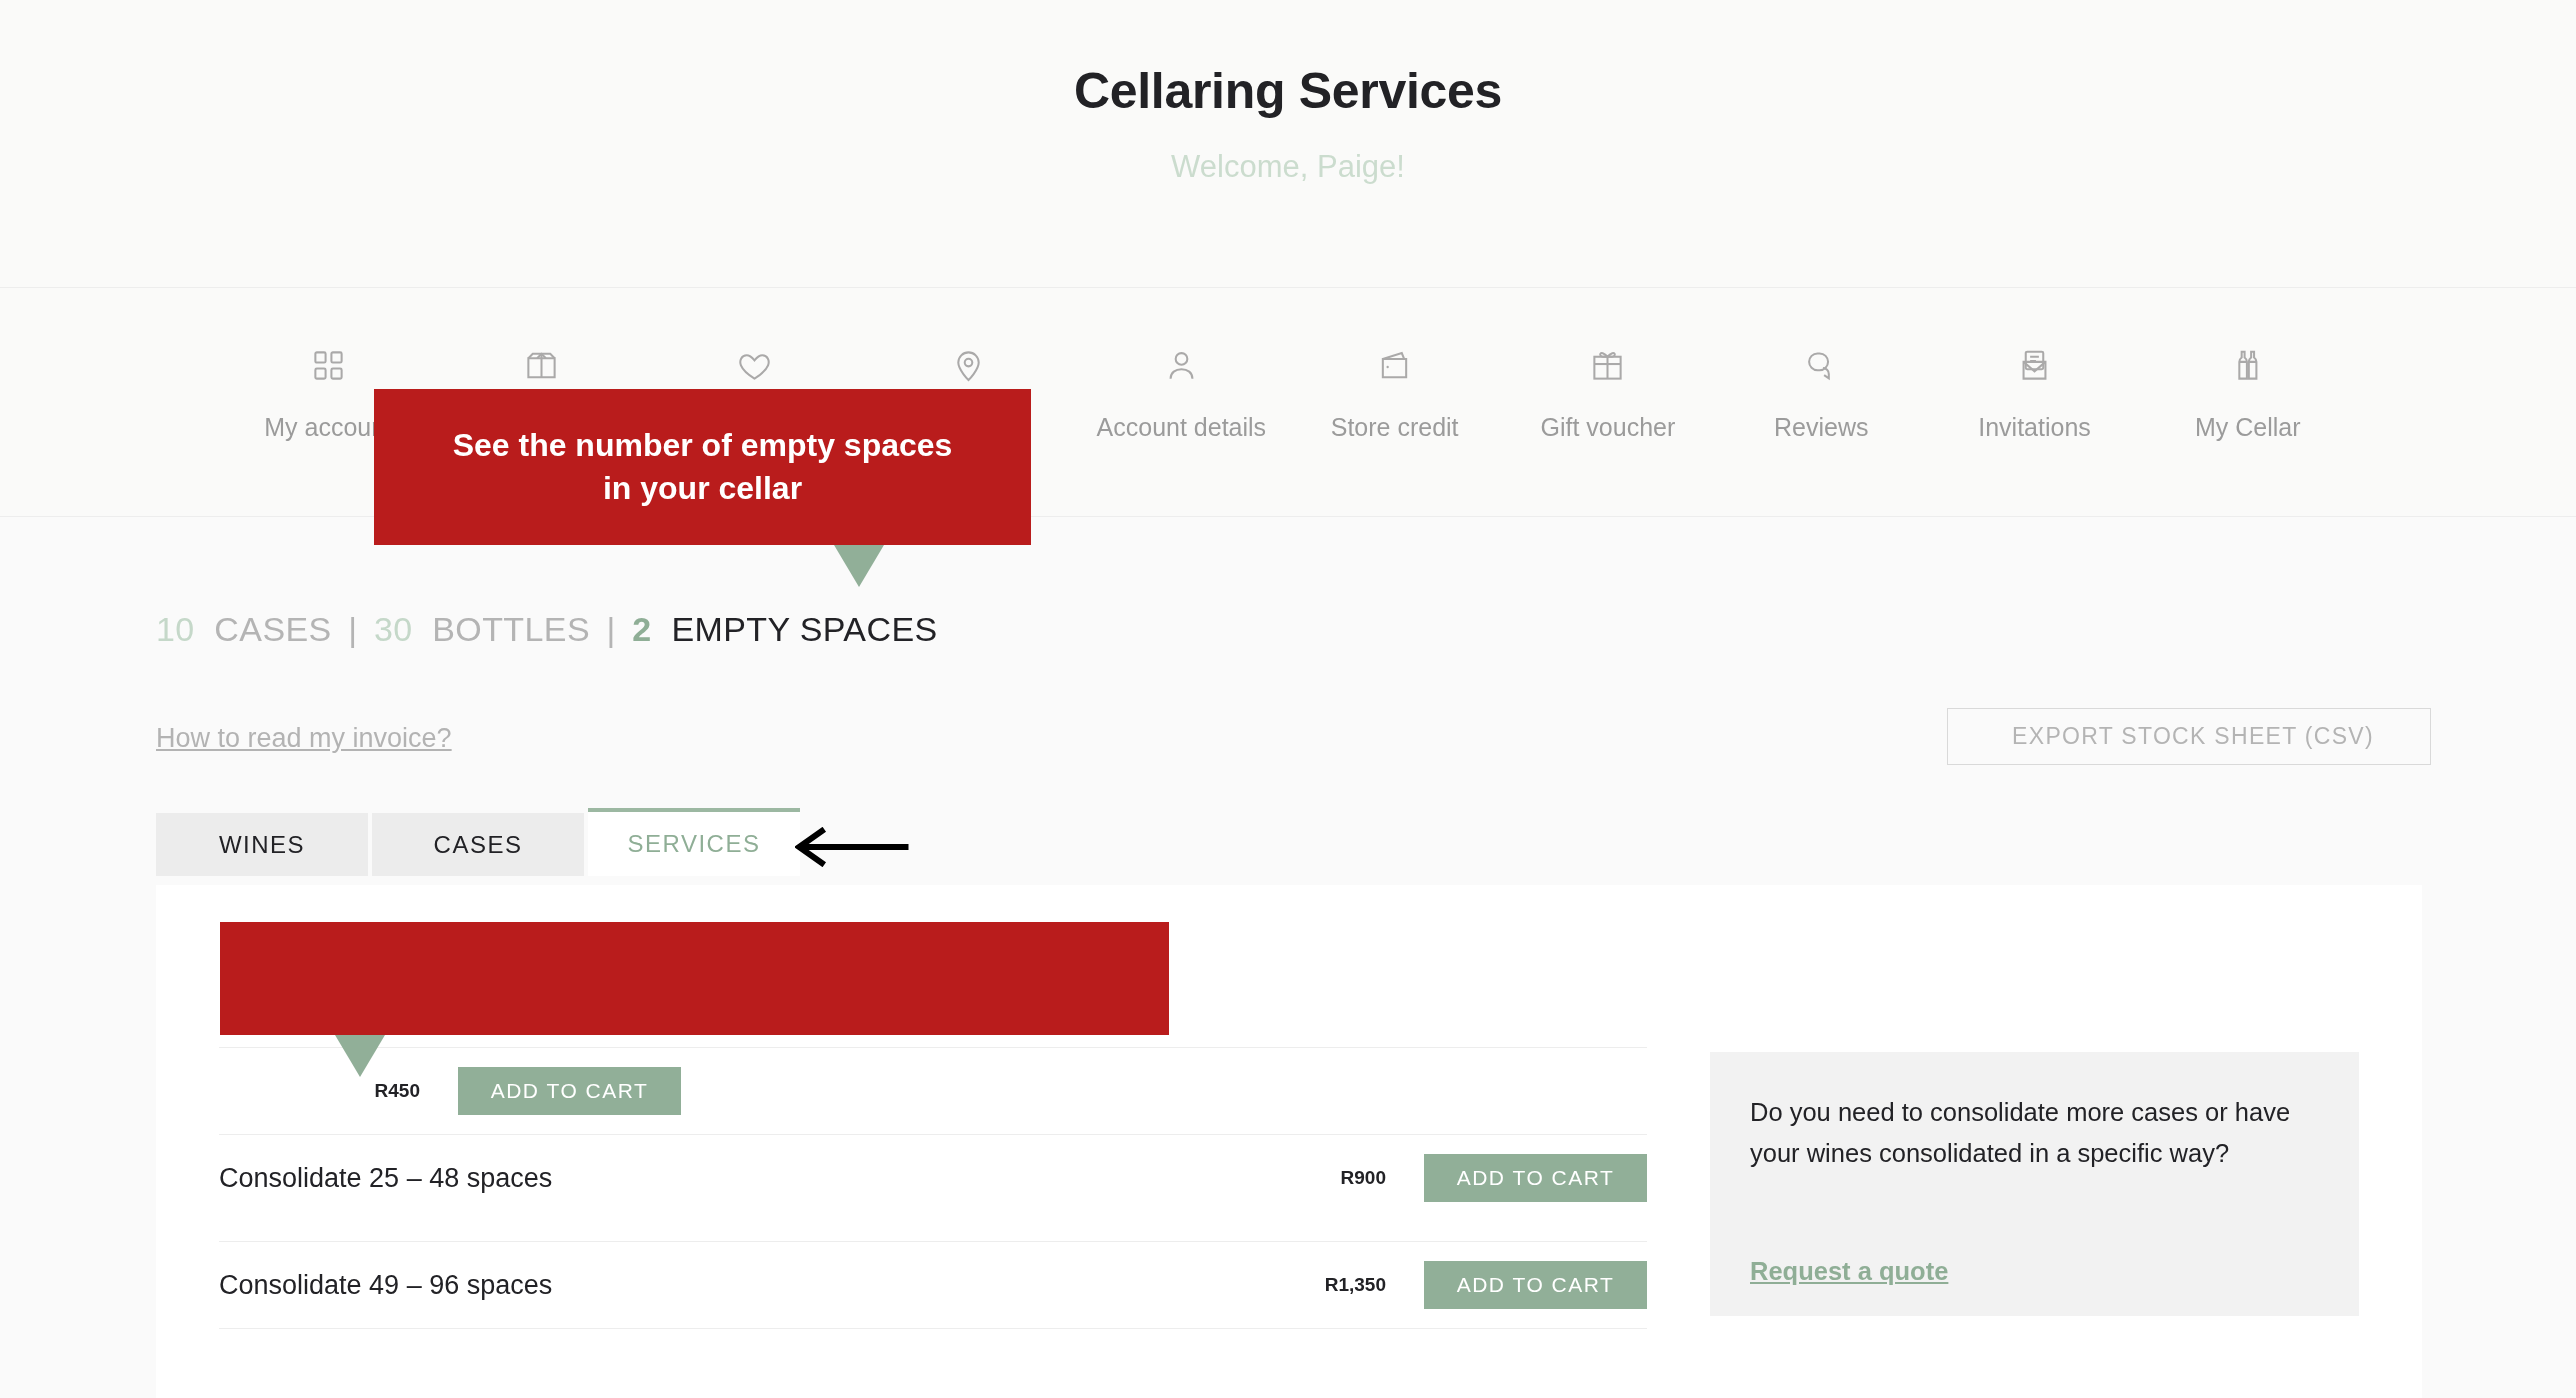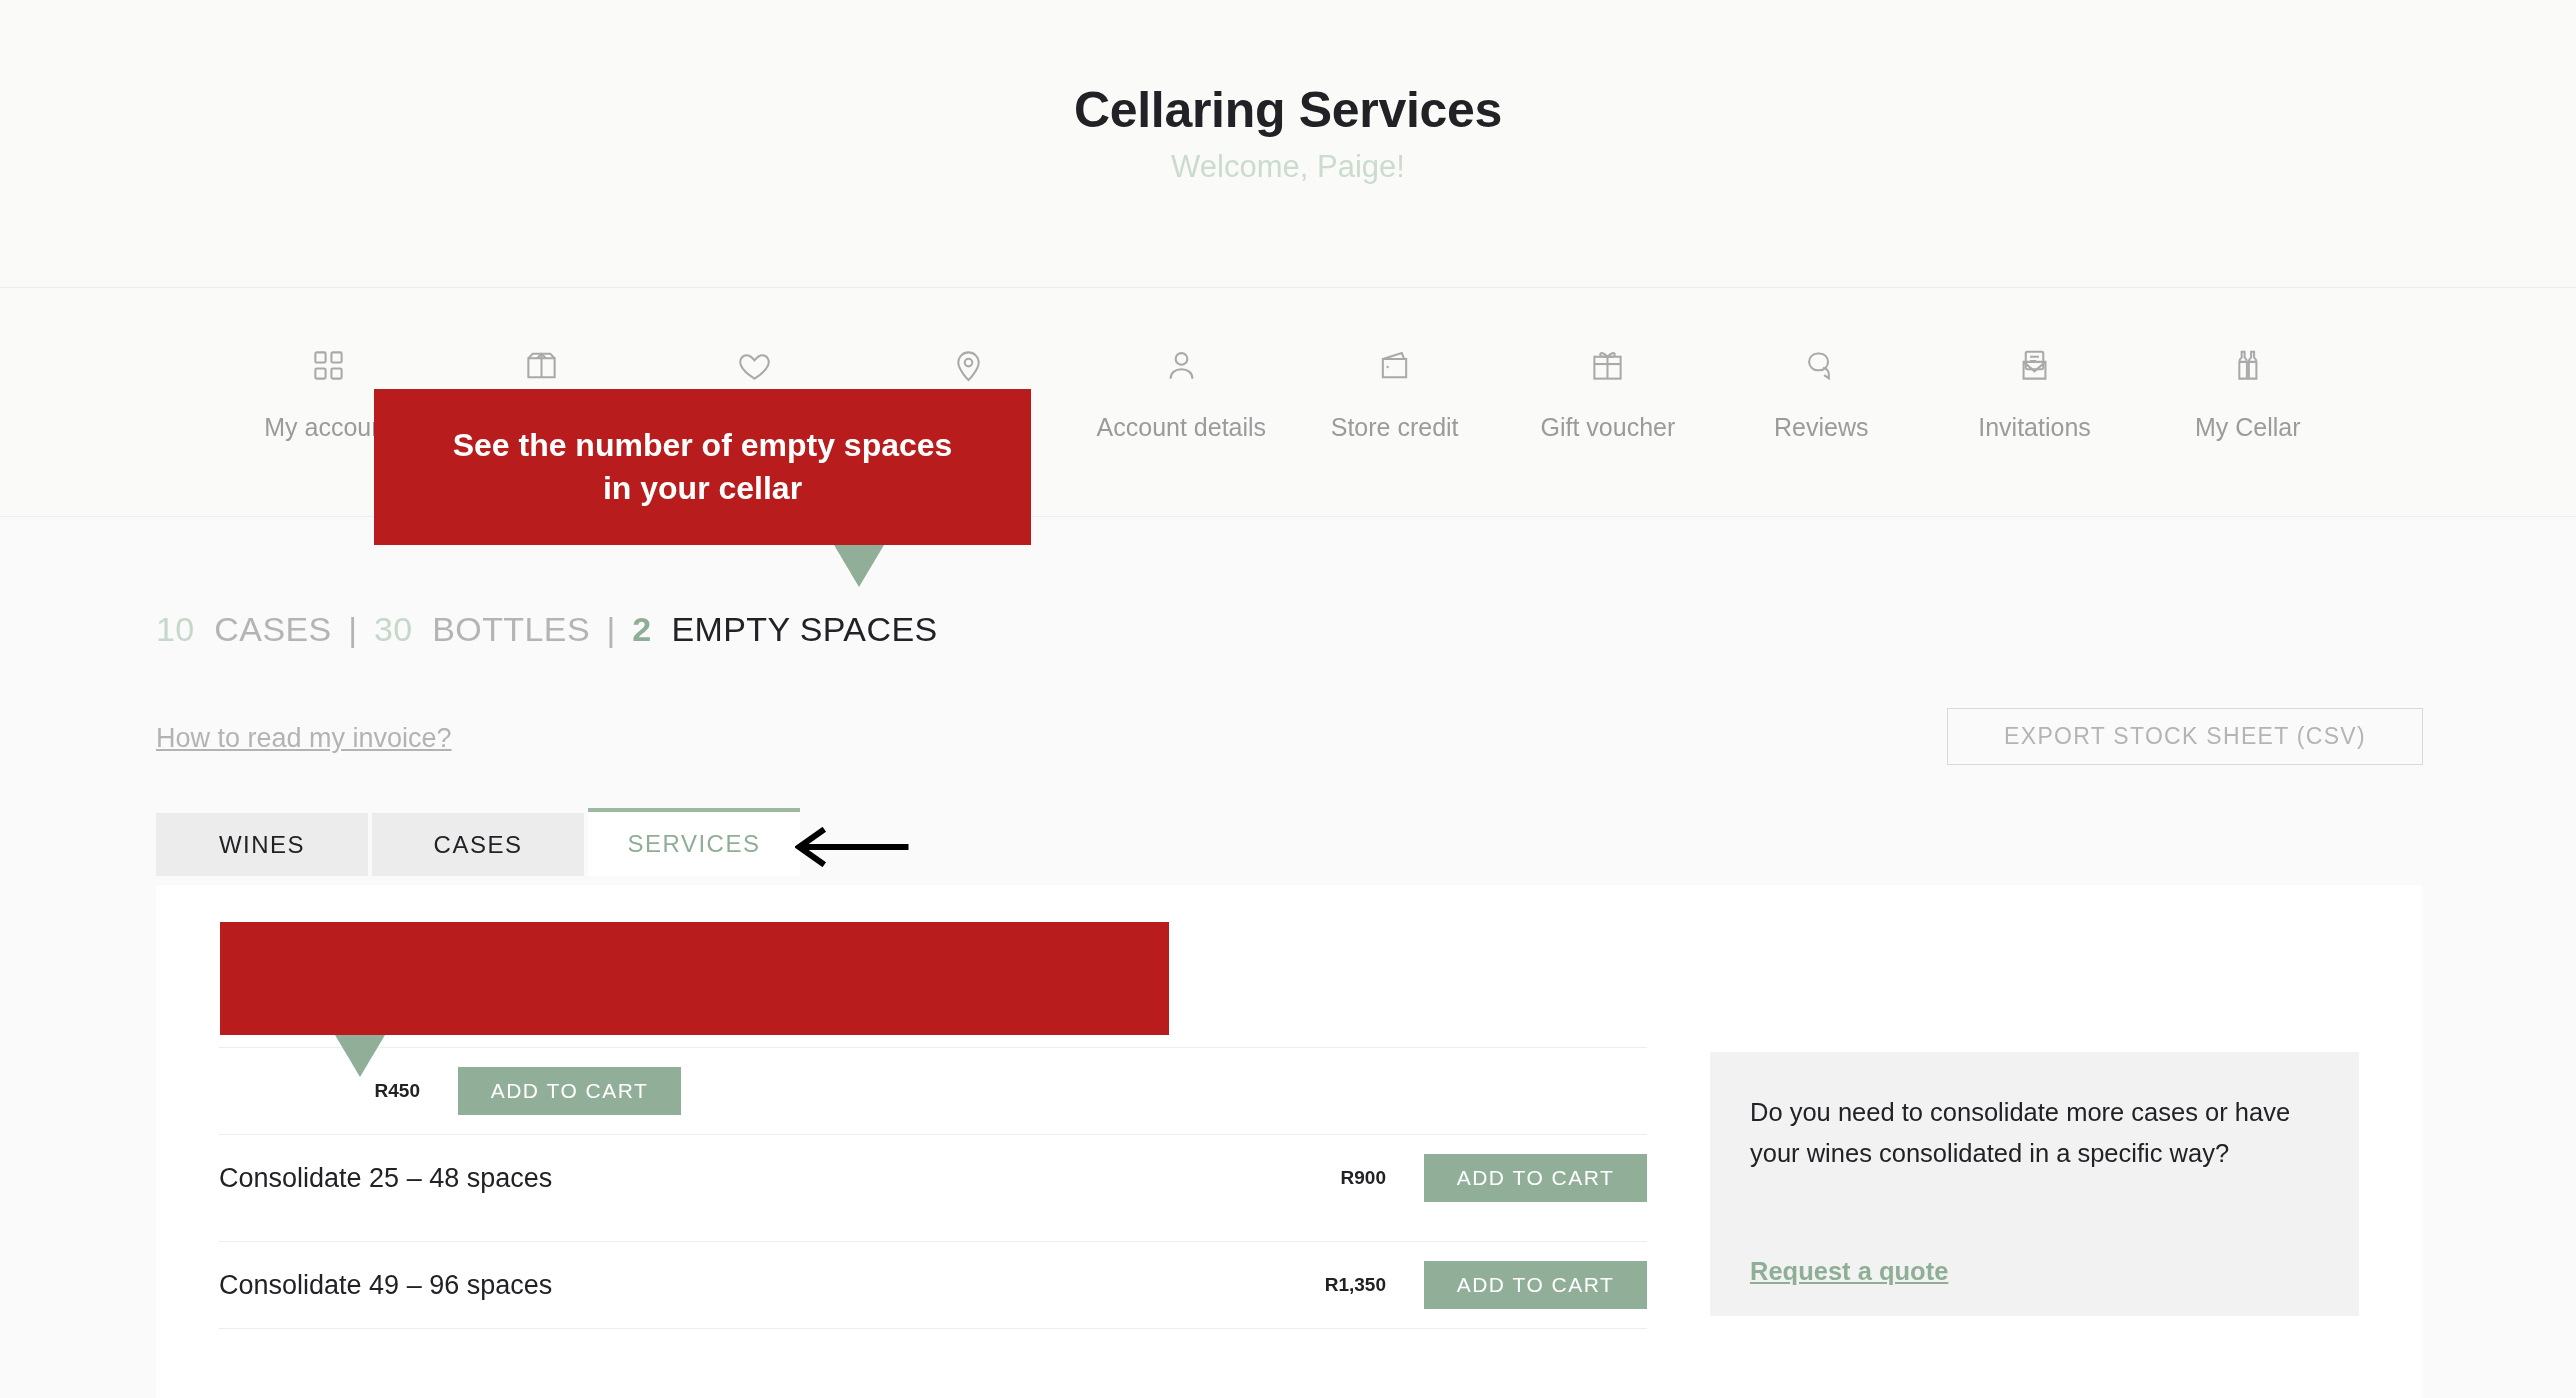--- a/index.html
+++ b/index.html
@@ -9,21 +9,21 @@
     font-family: "Liberation Sans", sans-serif;
     overflow: hidden;
   }
   .page { position: relative; width: 2576px; height: 1398px; background: #fafafa; }
 
   
   .header { position: absolute; top: 0; left: 0; width: 2576px; height: 287px;
             background: #fafaf9; }
   .page-title { position: absolute; top: 62px; left: 0; width: 2576px;
                 text-align: center; font-size: 50px; font-weight: bold;
-                color: #222226; letter-spacing: -0.3px; margin-top: 19px; }
+                color: #222226; letter-spacing: -0.3px; }
   .welcome { position: absolute; top: 149px; left: 0; width: 2576px;
              text-align: center; font-size: 31px; color: #cbdcce; font-weight: 500; }
 
   
   .nav { position: absolute; top: 287px; left: 0; width: 2576px; height: 228px;
          background: #fafaf9; border-top: 1.3px solid #ededed; border-bottom: 1.3px solid #ededed;
          display: flex; align-items: flex-start; justify-content: center; }
   .nav-inner { display: flex; width: 2133px; }
   .nav-item { flex: 1; display: flex; flex-direction: column; align-items: center;
               padding-top: 60px; cursor: pointer; }
@@ -39,21 +39,21 @@
   .stat-sep { color: #b4b4b4; padding: 0 6.7px; }
   .stat-num-green { color: #8fae96; font-weight: 600; }
   .stat-txt-dark { color: #222226; }
 
   
   .invoice-link { position: absolute; top: 723px; left: 156px; font-size: 27px;
                   color: #b3b3b3; text-decoration: underline; cursor: pointer; }
   .export-btn { position: absolute; top: 708px; left: 1947px; width: 474px; height: 55px;
                 border: 1.3px solid #d9d9d9; background: #fafafa; color: #b4b4b4;
                 font-size: 23px; letter-spacing: 1.3px; cursor: pointer;
-                display: flex; align-items: center; justify-content: center; }
+                display: flex; align-items: center; justify-content: center; padding-left: 8px; }
 
   
   .tabs { position: absolute; top: 808px; left: 156px; display: flex; align-items: flex-end; }
   .tab { height: 63px; background: #ececec; color: #222226; font-size: 24px;
          letter-spacing: 1.5px; display: flex; align-items: center; justify-content: center;
          cursor: pointer; margin-right: 4px; }
   .tab.w1 { width: 212px; }
   .tab.w2 { width: 212px; }
   .tab.w3 { width: 212px; }
   .tab.active { background: #ffffff; color: #8fae96; border-top: 4px solid #9cb8a2;

